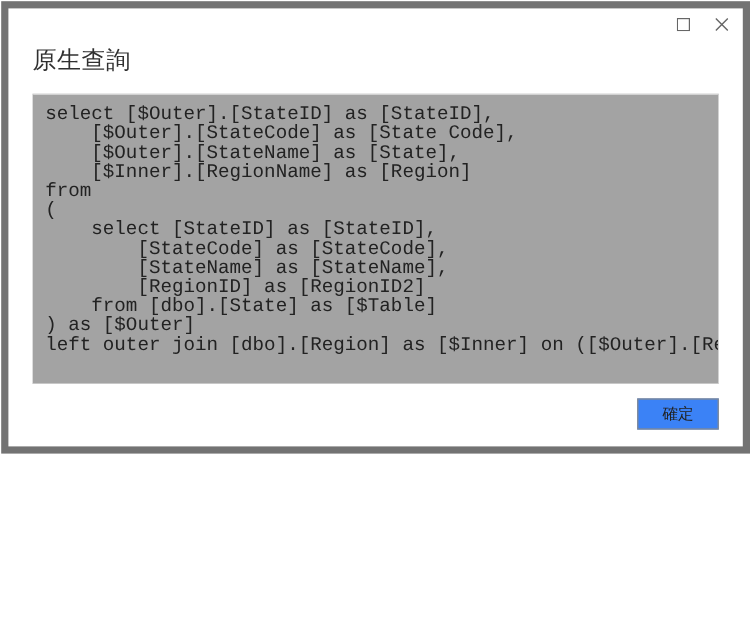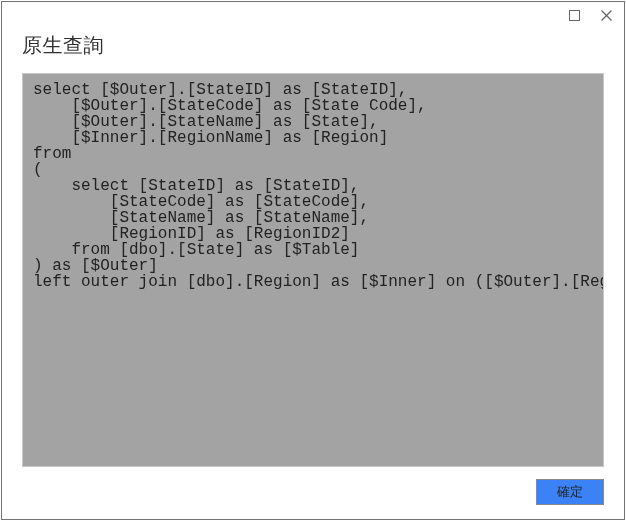--- a/index.html
+++ b/index.html
@@ -1,20 +1,20 @@
 <!DOCTYPE html>
 <html><head>
   <meta charset="utf-8">
   <style>
     * { box-sizing: border-box; margin: 0; padding: 0; }
     html, body { width: 626px; height: 521px; font-family: "Segoe UI", Arial, sans-serif; background: #fff; }
     .window {
       width: 624px;
-      height: 519px;
-      border: 1px solid #737373;
+      height: 377px;
+      border: 6px solid #737373;
       margin: 1px;
       background: #fff;
       display: flex;
       flex-direction: column;
       position: relative;
     }
     .titlebar {
       height: 26px;
       display: flex;
       justify-content: flex-end;

